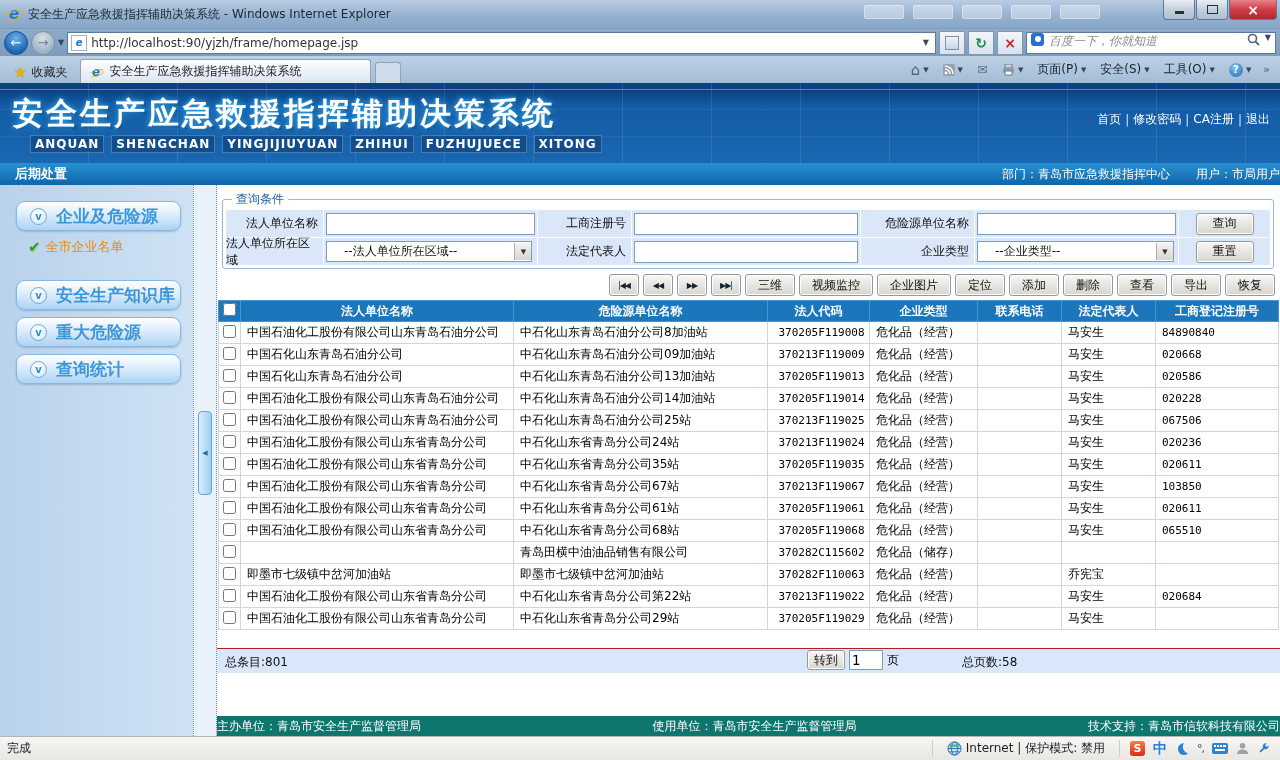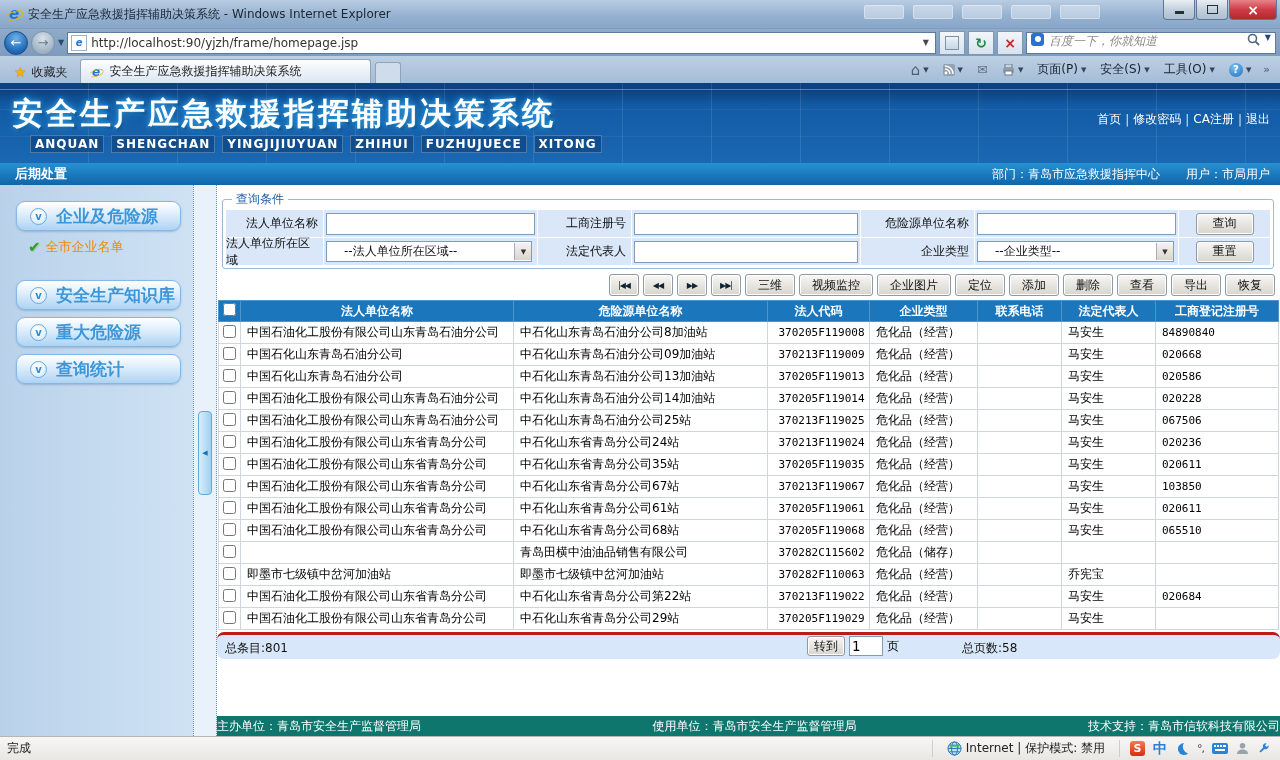--- a/index.html
+++ b/index.html
@@ -72,21 +72,21 @@
   .banner-sub{position:absolute;left:30px;top:52px;display:flex;gap:7px;}
   .pin{color:#fff;font-weight:bold;font-size:12px;letter-spacing:1px;background:rgba(12,60,115,.55);
        padding:1px 4px;border:1px solid rgba(255,255,255,.25);}
   .banner-links{position:absolute;right:10px;top:28px;color:#fff;display:flex;align-items:center;gap:4px;}
   .blink{color:#fff;cursor:pointer;text-decoration:none;}
   .bsep{color:#cfe4f6;}
   
   .navbar{height:22px;background:linear-gradient(#2791d3,#1065a8);display:flex;align-items:center;color:#fff;flex:0 0 auto;}
   .nav-items{display:flex;flex-direction:column;}
   .nav-item{padding:0 15px;font-weight:bold;font-size:13px;color:#fff;cursor:pointer;white-space:nowrap;}
-  .nav-right{margin-left:auto;display:flex;gap:26px;padding-right:10px;font-size:12px;}
+  .nav-right{margin-left:auto;display:flex;gap:26px;font-size:12px;}
   
   .content{flex:1;display:flex;min-height:0;}
   .sidebar{width:193px;background:linear-gradient(90deg,#b9d2ea,#cfe2f4);padding-top:16px;flex:0 0 auto;}
   .side-btn{margin:0 12px 7px 16px;height:28px;border-radius:9px;border:1px solid #85b8e6;
             background:linear-gradient(#ffffff,#dcedfc 45%,#aed3f2);box-shadow:0 1px 2px rgba(110,150,190,.5);
             display:flex;align-items:center;gap:9px;padding-left:13px;cursor:pointer;}
   .side-label{color:#3d96d8;font-weight:bold;font-size:17px;}
   .vcirc{width:15px;height:15px;border-radius:50%;border:1px solid #69a9df;background:radial-gradient(circle at 40% 30%,#fff,#cfe7fa);
          color:#2f8cd0;font-size:10px;font-weight:bold;display:flex;align-items:center;justify-content:center;}
   .active-item{margin:4px 0 24px 28px;display:flex;align-items:center;gap:5px;cursor:pointer;}
@@ -120,21 +120,21 @@
   .grid{margin:1px 1px 0 1px;border-collapse:collapse;width:calc(100% - 2px);table-layout:fixed;}
   .grid th{background:#1b76bc;color:#fff;font-weight:bold;height:20px;border:1px solid #4f93c9;font-size:12px;padding:0;}
   .grid td{height:21px;border:1px solid #cfd6de;padding:0 0 0 6px;white-space:nowrap;overflow:hidden;color:#000;}
   .grid .cbcol{width:22px;padding:0;text-align:center;}
   .grid input[type=checkbox]{width:13px;height:13px;margin:0;}
   .c-code,.c-reg{font-family:"DejaVu Sans Mono","Liberation Mono",monospace;font-size:11px;}
   .c-code{text-align:center;padding-left:0;}
   .c-type{padding-left:9px;}
   .c-rep{padding-left:9px;}
   
-  .pagebar{position:relative;height:24px;background:#d8e8fa;border-top:3px solid #b91c1c;margin-top:2px;flex:0 0 auto;border-radius:7px;}
+  .pagebar{position:relative;height:24px;background:#d8e8fa;border-top:1px solid #b91c1c;margin-top:18px;flex:0 0 auto;}
   .pg-total{position:absolute;left:8px;top:5px;color:#111;}
   .pg-goto{position:absolute;left:590px;top:1px;display:flex;align-items:center;gap:4px;}
   .pg-goto .btn{height:20px;padding:0 6px;}
   .pg-input{width:28px;height:16px;border:1px solid #7f9db9;text-align:left;font-family:inherit;}
   .pg-pages{position:absolute;left:745px;top:5px;color:#111;}
   
   .pfooter{margin-top:auto;height:20px;background:#0f766e;color:#fff;display:flex;align-items:center;justify-content:space-between;gap:26px;flex:0 0 auto;}
   
   .statusbar{height:23px;background:linear-gradient(#f7f6f4,#e9e7e3);border-top:1px solid #b5b5b2;display:flex;align-items:center;flex:0 0 auto;}
   .status-left{padding-left:7px;color:#222;}

